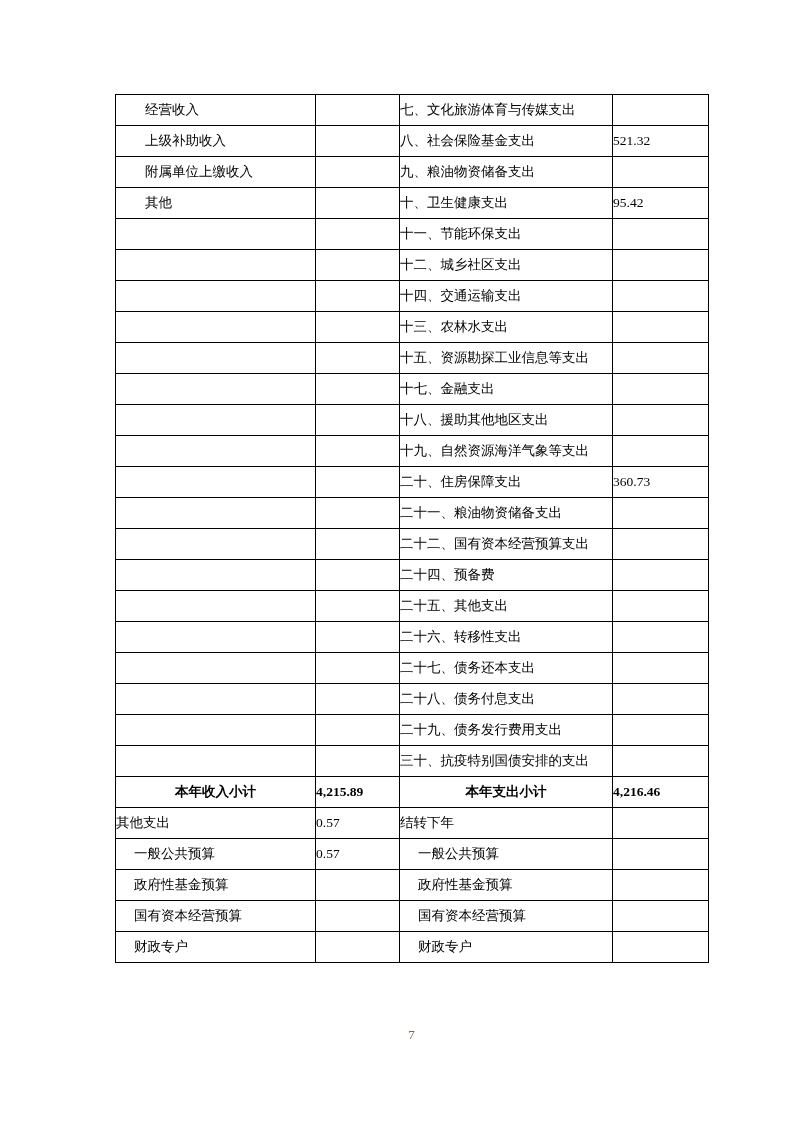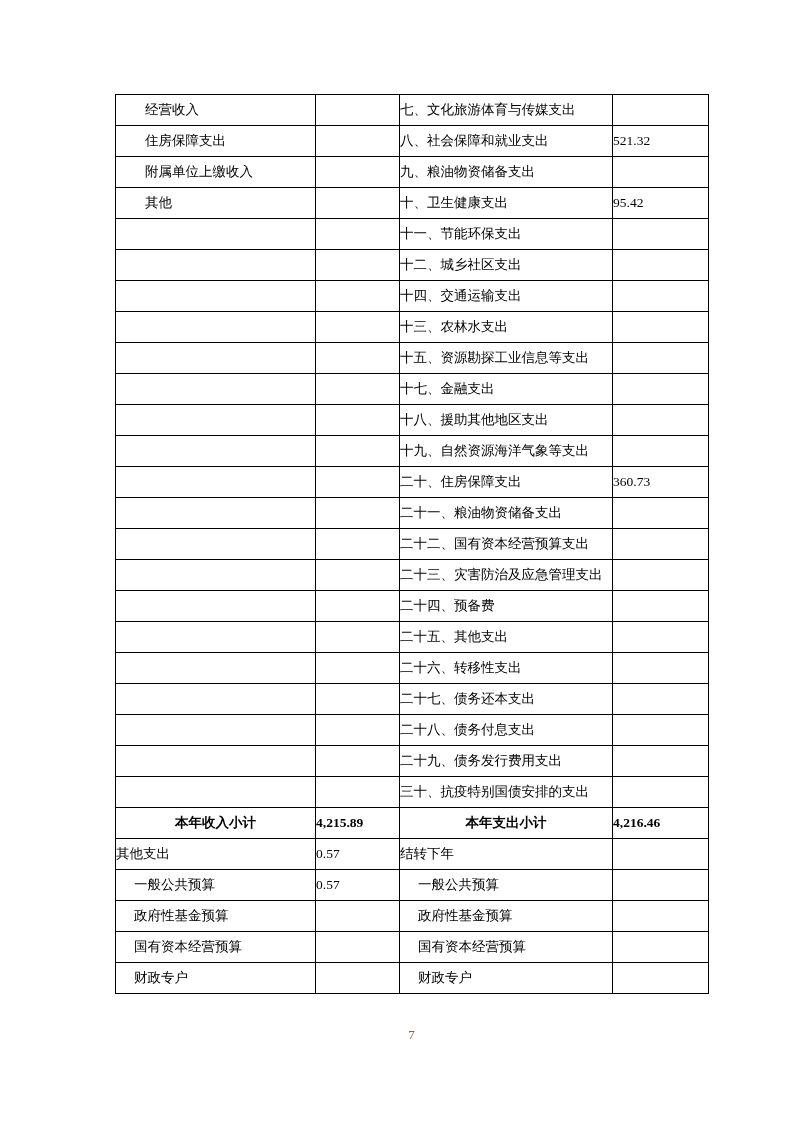--- a/index.html
+++ b/index.html
@@ -66,23 +66,23 @@
       <col class="col-expense-value">
     </colgroup>
     <tbody id="table-body">
         <tr>
           <td class="label-cell indent-2">经营收入</td>
           <td class="value-cell"></td>
           <td class="label-cell indent-0">七、文化旅游体育与传媒支出</td>
           <td class="value-cell"></td>
         </tr>
         <tr>
-          <td class="label-cell indent-2">住房保障支出</td>
-          <td class="value-cell"></td>
-          <td class="label-cell indent-0">八、社会保障和就业支出</td>
+          <td class="label-cell indent-2">上级补助收入</td>
+          <td class="value-cell"></td>
+          <td class="label-cell indent-0">八、社会保险基金支出</td>
           <td class="value-cell">521.32</td>
         </tr>
         <tr>
           <td class="label-cell indent-2">附属单位上缴收入</td>
           <td class="value-cell"></td>
           <td class="label-cell indent-0">九、粮油物资储备支出</td>
           <td class="value-cell"></td>
         </tr>
         <tr>
           <td class="label-cell indent-2">其他</td>
@@ -147,26 +147,20 @@
         <tr>
           <td class="label-cell indent-0"></td>
           <td class="value-cell"></td>
           <td class="label-cell indent-0">二十一、粮油物资储备支出</td>
           <td class="value-cell"></td>
         </tr>
         <tr>
           <td class="label-cell indent-0"></td>
           <td class="value-cell"></td>
           <td class="label-cell indent-0">二十二、国有资本经营预算支出</td>
-          <td class="value-cell"></td>
-        </tr>
-        <tr>
-          <td class="label-cell indent-0"></td>
-          <td class="value-cell"></td>
-          <td class="label-cell indent-0">二十三、灾害防治及应急管理支出</td>
           <td class="value-cell"></td>
         </tr>
         <tr>
           <td class="label-cell indent-0"></td>
           <td class="value-cell"></td>
           <td class="label-cell indent-0">二十四、预备费</td>
           <td class="value-cell"></td>
         </tr>
         <tr>
           <td class="label-cell indent-0"></td>

